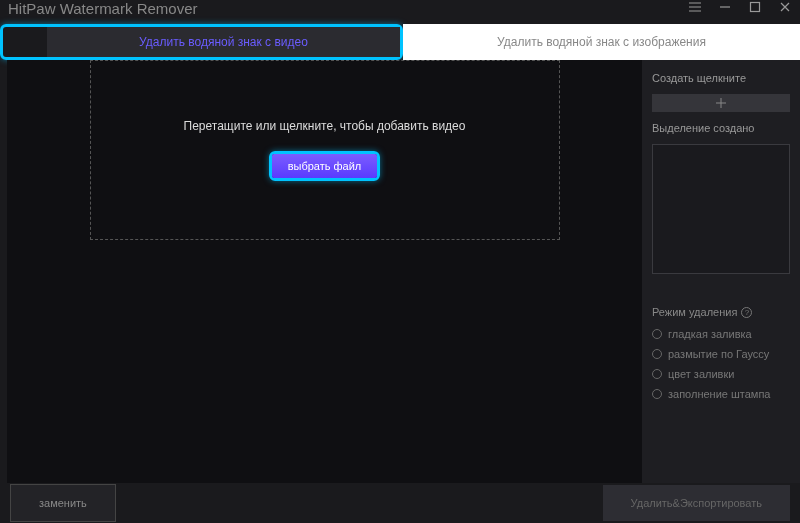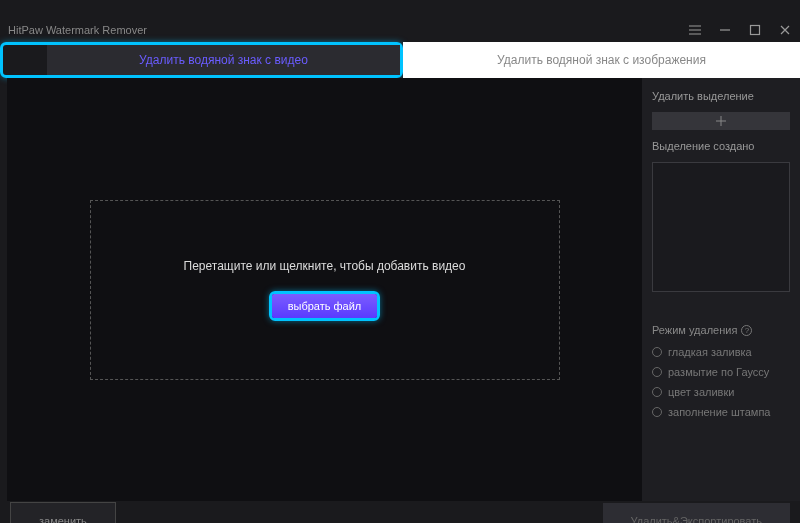--- a/index.html
+++ b/index.html
@@ -1,31 +1,31 @@
 <!DOCTYPE html>
 <html><head>
 <meta charset="utf-8">
 <style>
 * { margin: 0; padding: 0; box-sizing: border-box; font-family: "Segoe UI", Arial, sans-serif; }
 body { width: 800px; height: 523px; background: #1a1a1d; color: #aaa; overflow: hidden; }
 
-.titlebar { height: 24px; background: #1a1a1d; display: flex; align-items: center; padding: 0 8px; font-size: 11px; color: #888; margin-top: 18px; }
+.titlebar { height: 24px; background: #1a1a1d; display: flex; padding: 0 8px; font-size: 15px; color: #888; }
 .titlebar-title { flex: 1; }
 .titlebar-controls { display: flex; gap: 16px; color: #999; }
 .titlebar-controls span { cursor: pointer; display: inline-flex; align-items: center; justify-content: center; width: 14px; height: 14px; }
 
 .tabs { display: flex; height: 36px; }
 .tab { flex: 1; display: flex; align-items: center; justify-content: center; font-size: 12px; background: #ffffff; color: #888; cursor: pointer; }
 .tab.active { background: #2b2b30; color: #6a5cff; }
 .tab-wrap-highlight { border: 3px solid #00c3ff; border-radius: 6px; flex: 1; display: flex; box-shadow: 0 0 6px rgba(0,195,255,0.5); }
 .tab-wrap-highlight .tab { flex: 1; margin-left: 44px; }
 
 .body-row { display: flex; height: calc(523px - 24px - 36px - 40px); }
 
-.canvas-area { flex: 1; background: #0f0f12; position: relative; display: flex; align-items: center; justify-content: center; margin-left: 7px; }
+.canvas-area { flex: 1; background: #0f0f12; position: relative; display: flex; justify-content: center; margin-left: 7px; }
 .dropzone { width: 470px; height: 180px; border: 1px dashed #555; display: flex; flex-direction: column; align-items: center; justify-content: center; gap: 18px; }
 .dropzone-text { font-size: 12px; color: #ddd; }
 .choose-btn-wrap { border: 3px solid #00c3ff; border-radius: 6px; box-shadow: 0 0 6px rgba(0,195,255,0.5); }
 .choose-btn { background: linear-gradient(180deg, #7b5cff, #5a3bff); color: #fff; font-size: 11px; padding: 6px 16px; border: none; cursor: pointer; border-radius: 2px; }
 
 .sidebar { width: 158px; background: #1e1e22; padding: 12px 10px; font-size: 11px; color: #888; display: flex; flex-direction: column; gap: 10px; }
 .side-label { font-size: 11px; color: #999; }
 .add-selection { width: 100%; height: 18px; background: #35353a; display: flex; align-items: center; justify-content: center; color: #777; cursor: pointer; }
 .selection-list { width: 100%; height: 130px; border: 1px solid #3a3a3f; background: #1a1a1e; }
 .mode-header { display: flex; align-items: center; gap: 4px; margin-top: 22px; text-align: right; }
@@ -79,21 +79,21 @@
   <div class="canvas-area">
     <div class="dropzone">
       <div class="dropzone-text">Перетащите или щелкните, чтобы добавить видео</div>
       <div class="choose-btn-wrap">
         <button class="choose-btn">выбрать файл</button>
       </div>
     </div>
   </div>
 
   <div class="sidebar">
-    <div class="side-label">Удалить выделение</div>
+    <div class="side-label">Создать щелкните</div>
     <div class="add-selection">
       <svg width="10" height="10" viewBox="0 0 10 10">
           <path d="M5 0v10M0 5h10" stroke="#888" stroke-width="1"></path>
         </svg>
     </div>
     <div class="side-label">Выделение создано</div>
     <div class="selection-list"></div>
 
     <div class="mode-header">
       <span>Режим удаления</span>

